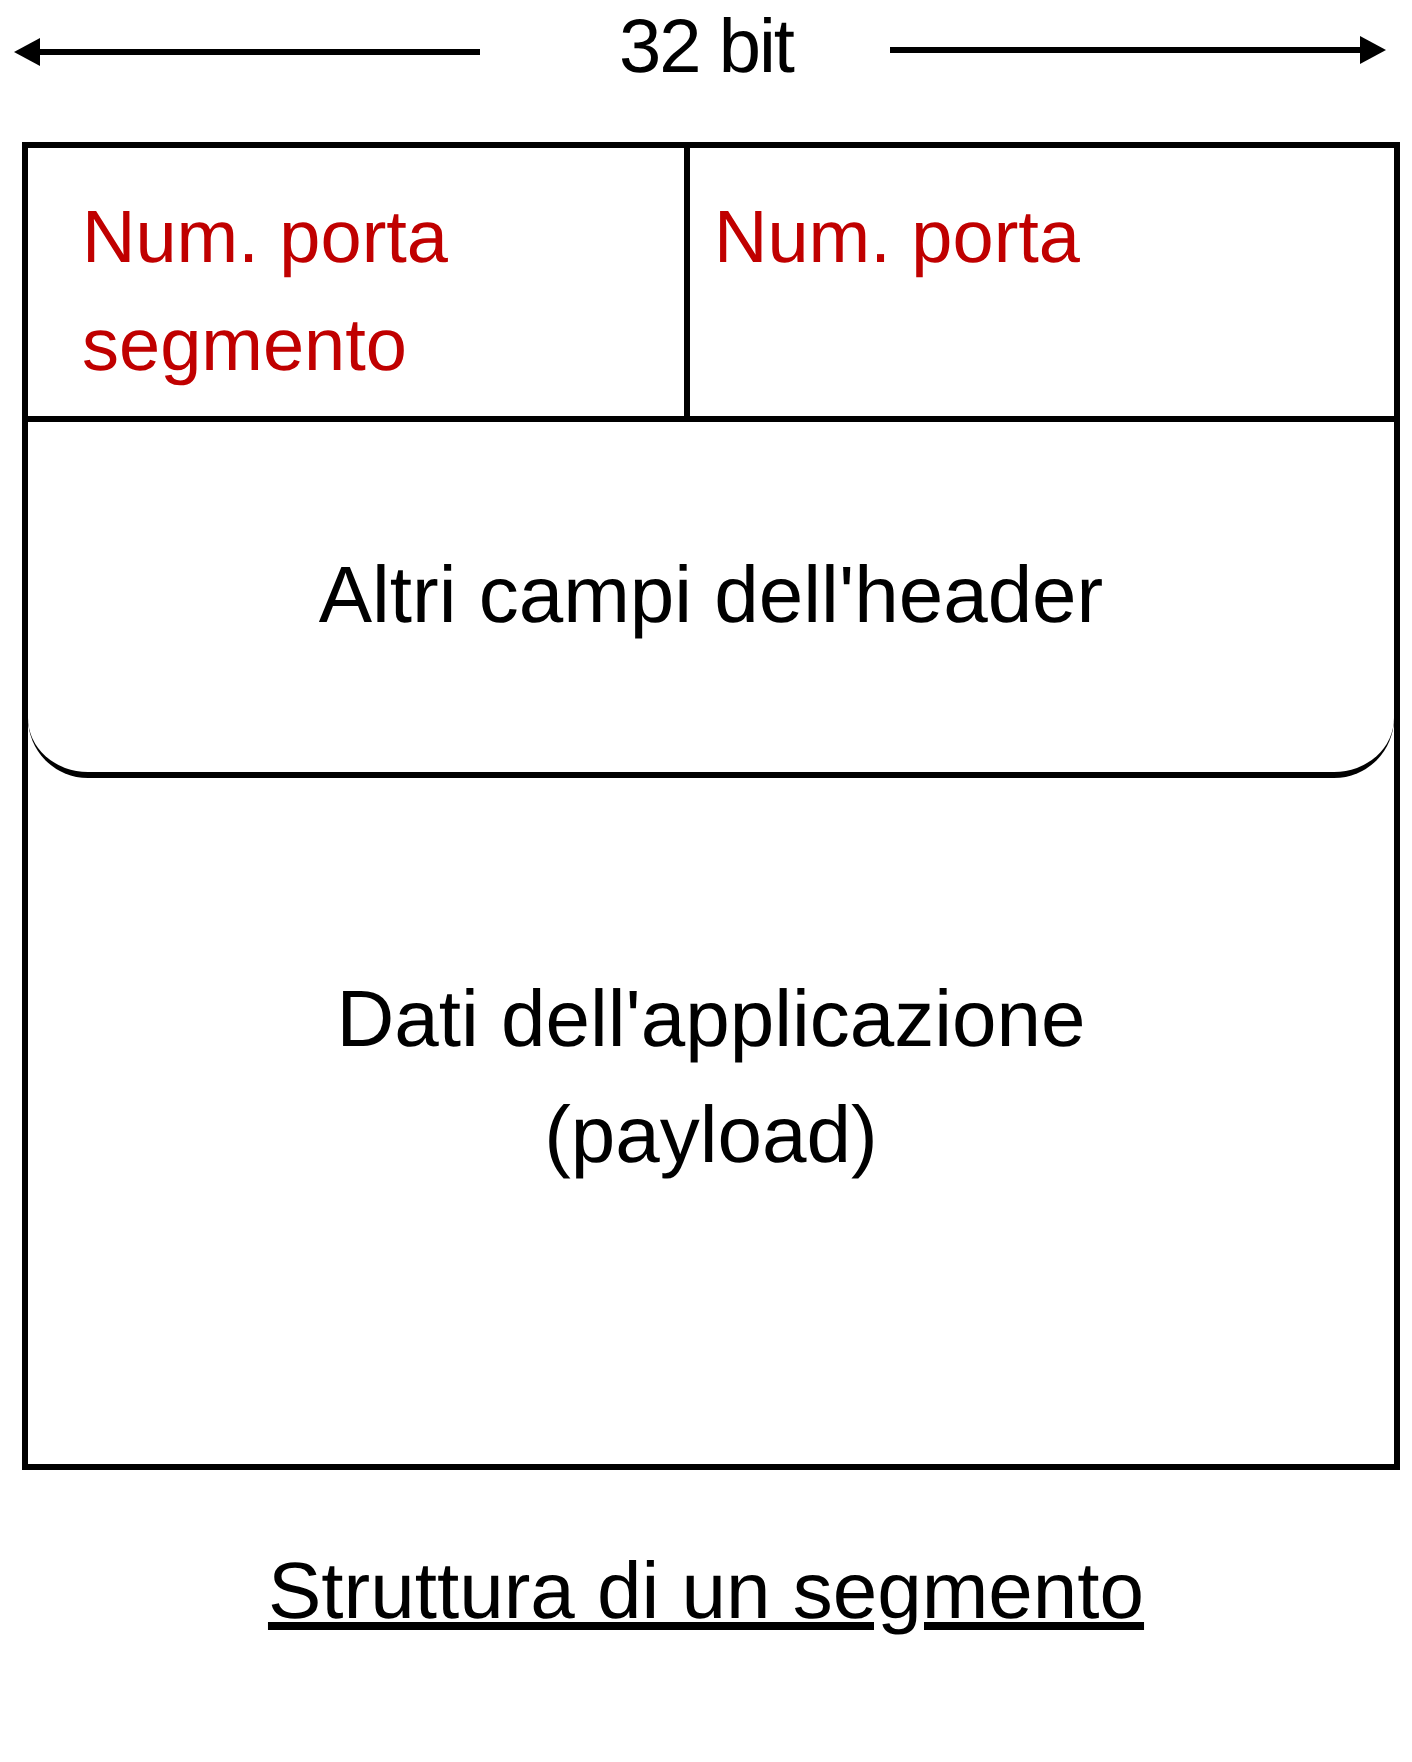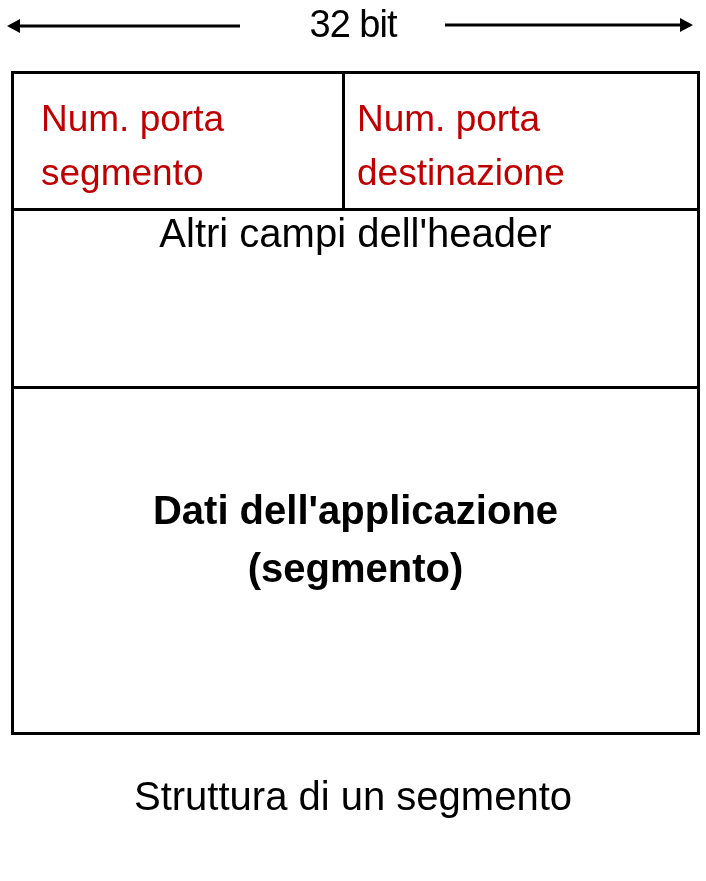--- a/index.html
+++ b/index.html
@@ -11,27 +11,27 @@
     .segment { position: absolute; left: 11px; top: 71px; width: 683px; height: 658px;
                border: 3px solid #000; }
     .row-ports { position: absolute; left: 0; top: 0; width: 683px; height: 134px;
                  border-bottom: 3px solid #000; }
     .port-src { position: absolute; left: 0; top: 0; width: 328px; height: 134px;
                 border-right: 3px solid #000; }
     .port-dst { position: absolute; left: 331px; top: 0; width: 352px; height: 134px; }
     .port-text { color: #c00000; font-size: 37px; line-height: 54px; padding: 18px 15px 0 27px; }
     .port-dst .port-text { padding-left: 12px; }
     .row-header { position: absolute; left: 0; top: 137px; width: 683px; height: 175px;
-                  border-bottom: 3px solid #000; display: flex; justify-content: center;
-                  font-size: 40px; }
+                  border-bottom: 3px solid #000; display: flex; align-items: center; justify-content: center;
+                  font-size: 40px; border-radius: 30px; }
     .row-payload { position: absolute; left: 0; top: 315px; width: 683px; height: 343px;
                    text-align: center; font-size: 40px; line-height: 58px; }
-    .payload-text { padding-top: 92px; font-weight: bold; }
+    .payload-text { padding-top: 92px; }
     .caption { position: absolute; left: 0; top: 768px; width: 706px; text-align: center;
-               font-size: 40px; line-height: 57px; }
+               font-size: 40px; line-height: 57px; text-decoration: underline; }
   </style>
 </head>
 <body>
 
 <div class="arrow-row">
   <svg width="706" height="50" style="position:absolute;left:0;top:0">
     <line x1="18" y1="26" x2="240" y2="26" stroke="#000" stroke-width="3"></line>
     <polygon points="7,26 20,19 20,33" fill="#000"></polygon>
     <line x1="445" y1="25" x2="680" y2="25" stroke="#000" stroke-width="3"></line>
     <polygon points="693,25 680,18 680,32" fill="#000"></polygon>
@@ -43,30 +43,29 @@
   <div class="row-ports">
     <div class="port-src">
       <div class="port-text">
         <div>Num. porta</div>
         <div>segmento</div>
       </div>
     </div>
     <div class="port-dst">
       <div class="port-text">
         <div>Num. porta</div>
-        <div>destinazione</div>
       </div>
     </div>
   </div>
   <div class="row-header">
     <span>Altri campi dell'header</span>
   </div>
   <div class="row-payload">
     <div class="payload-text">
       <div>Dati dell'applicazione</div>
-      <div>(segmento)</div>
+      <div>(payload)</div>
     </div>
   </div>
 </div>
 
 <div class="caption">
   <div>Struttura di un segmento</div>
 </div>
 
 </body></html>

